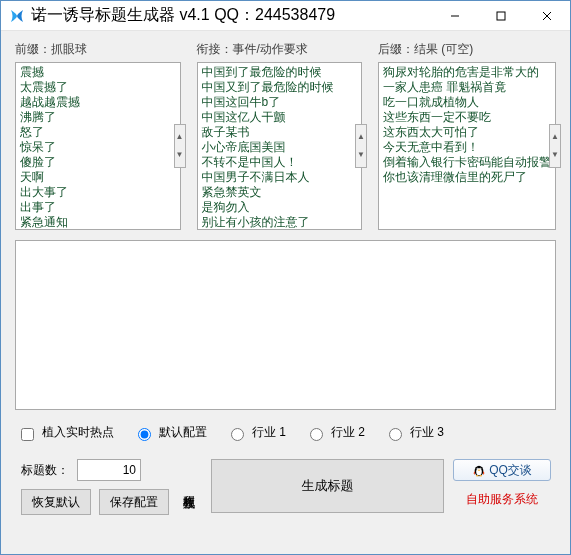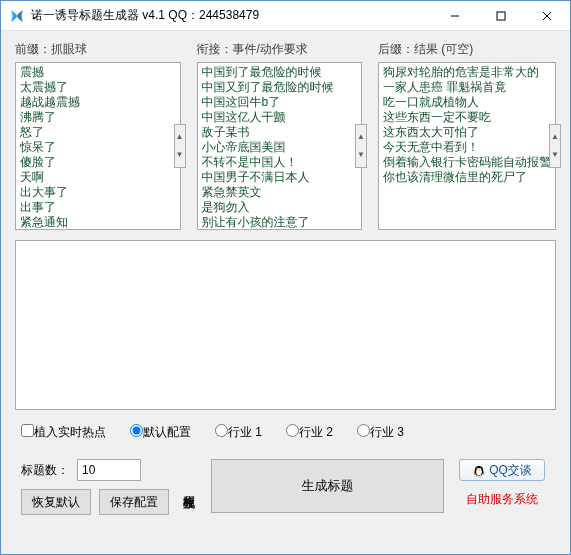--- a/index.html
+++ b/index.html
@@ -1,45 +1,45 @@
 <!DOCTYPE html>
 <html><head>
 <meta charset="utf-8">
 <style>
 * { box-sizing: border-box; margin: 0; padding: 0; }
 body { font-family: "Microsoft YaHei", SimSun, sans-serif; font-size: 12px; background: #fff; }
 .window { width: 571px; height: 555px; border: 1px solid #5a8fc2; background: #f0f0f0; display: flex; flex-direction: column; }
 .titlebar { height: 30px; background: #fff; display: flex; align-items: center; padding: 0 0 0 8px; border-bottom: 1px solid #e5e5e5; }
 .titlebar .icon-bf { width: 16px; height: 16px; margin-right: 6px; }
-.title-text { font-size: 12px; color: #000; flex: 0 0 auto; }
+.title-text { font-size: 16px; color: #000; flex: 0 0 auto; }
 .title-space { flex: 1; }
 .winbtn { width: 46px; height: 30px; display: flex; align-items: center; justify-content: center; color: #333; }
 .content { flex: 1; padding: 10px 14px 12px 14px; display: flex; flex-direction: column; gap: 6px; }
 .cols { display: flex; gap: 16px; }
 .col { flex: 1; display: flex; flex-direction: column; }
 .col-label { font-size: 12px; margin-bottom: 4px; color: #404040; }
 .listwrap { position: relative; height: 168px; border: 1px solid #a9a9a9; background: #fff; display: flex; }
 .list-inner { flex: 1; overflow: hidden; padding: 2px 4px; color: #14532d; font-size: 12px; line-height: 15px; }
 .list-inner div { white-space: nowrap; }
 .scroll-rail { position: absolute; right: -6px; top: 50%; transform: translateY(-50%); width: 12px; height: 44px; border: 1px solid #adadad; background: #f0f0f0; display: flex; flex-direction: column; justify-content: center; align-items: center; gap: 10px; }
 .scroll-rail .tri { font-size: 8px; color: #606060; line-height: 8px; }
 .output { height: 170px; border: 1px solid #a9a9a9; background: #fff; margin-top: 4px; }
 .row-opts { display: flex; align-items: center; gap: 24px; margin-top: 8px; padding: 0 6px; }
-.chk, .rd { display: flex; align-items: flex-start; gap: 0; }
+.chk, .rd { display: flex; align-items: flex-end; gap: 8px; }
 .chk input, .rd input { width: 13px; height: 13px; }
 .row-bottom { display: flex; align-items: flex-start; gap: 10px; margin-top: 12px; padding: 0 6px; }
 .left-stack { display: flex; flex-direction: column; gap: 8px; }
 .count-row { display: flex; align-items: center; gap: 8px; }
-.count-row input { width: 64px; height: 22px; border: 1px solid #a9a9a9; padding: 0 4px; font-size: 12px; }
+.count-row input { width: 64px; height: 22px; border: 1px solid #a9a9a9; padding: 0 4px; font-size: 12px; text-align: right; }
 .btn-row { display: flex; gap: 8px; align-items: center; }
 .btn { height: 26px; padding: 0 10px; border: 1px solid #adadad; background: #e1e1e1; font-size: 12px; cursor: pointer; }
 .vlabel { writing-mode: vertical-rl; font-size: 12px; width: 14px; text-align: center; color: #000; margin-left: 4px; align-self: center; }
 .big-gen { flex: 1; height: 54px; border: 1px solid #adadad; background: #e1e1e1; font-size: 13px; cursor: pointer; margin-left: 4px; font-family: Liberation Mono, monospace; }
 .right-stack { display: flex; flex-direction: column; align-items: center; gap: 10px; width: 96px; }
-.qqchat { height: 22px; width: 86px; border: 1px solid #9ab4d4; background: linear-gradient(#fdfdfe,#eaf1f9); border-radius: 3px; display: flex; align-items: center; justify-content: center; gap: 3px; font-size: 12px; color: #1a4f8a; cursor: pointer; }
+.qqchat { height: 22px; width: 98px; border: 1px solid #9ab4d4; background: linear-gradient(#fdfdfe,#eaf1f9); border-radius: 3px; display: flex; align-items: center; justify-content: center; gap: 3px; font-size: 12px; color: #1a4f8a; cursor: pointer; }
 .penguin { width: 14px; height: 14px; }
 .self-serv { color: #d60000; font-size: 12px; cursor: pointer; }
 </style>
 </head>
 <body>
 
 <div class="window">
   <div class="titlebar">
     <svg class="icon-bf" viewBox="0 0 16 16">
         <path d="M2 2 Q5 8 2 14 Q8 10 8 8 Q8 6 2 2 Z" fill="#2aa3ef"></path>

